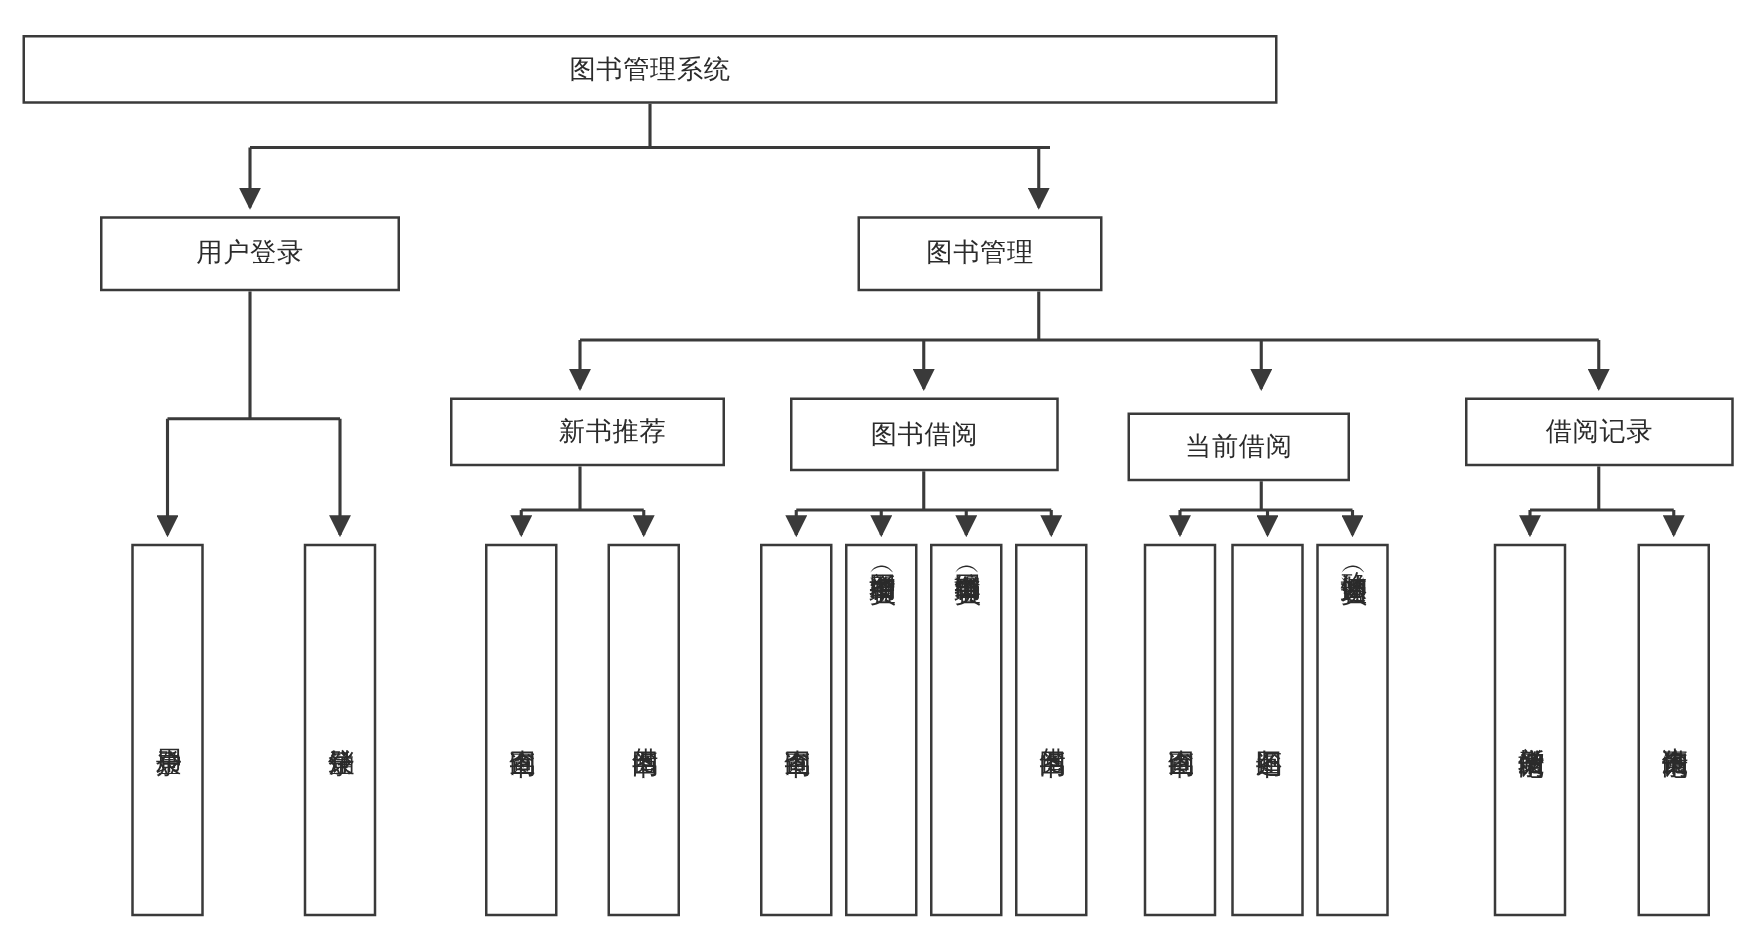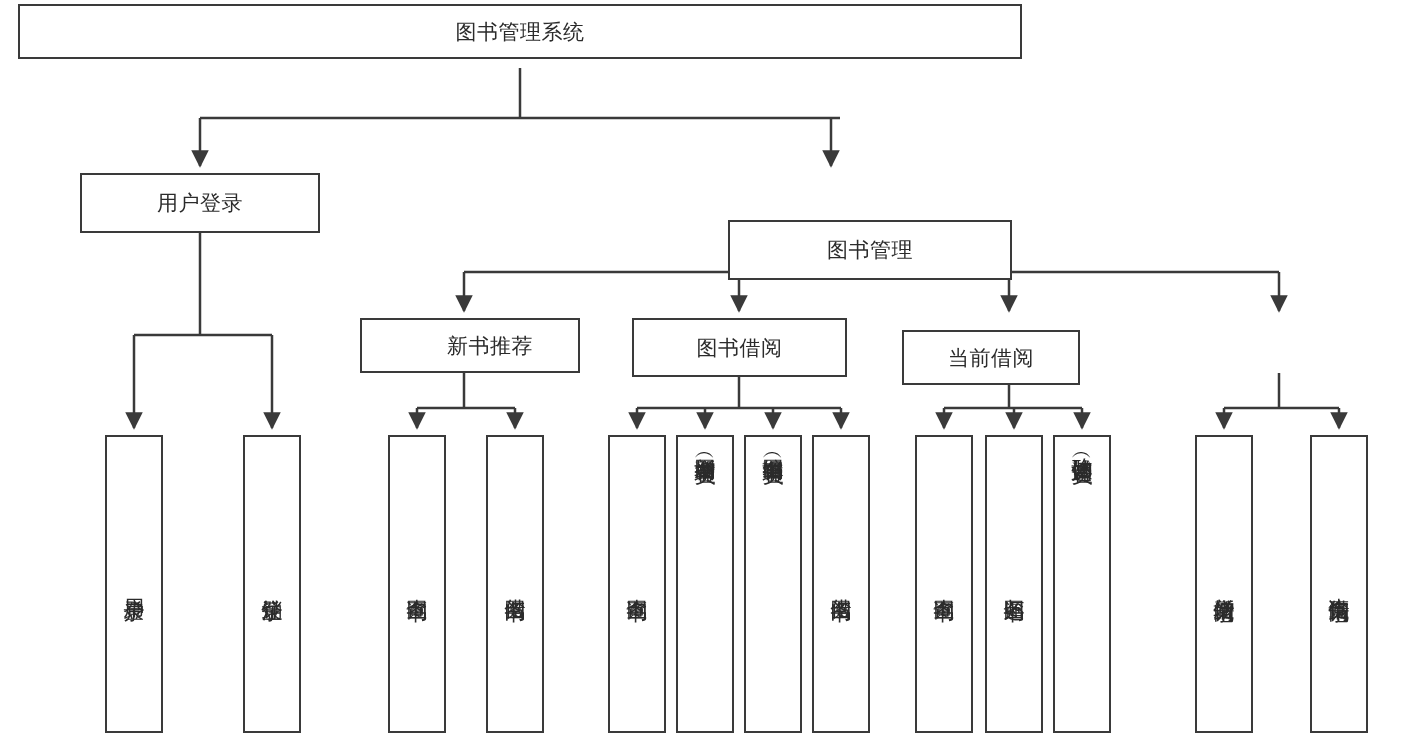--- a/index.html
+++ b/index.html
@@ -125,40 +125,43 @@
       <path d="M 1014 408 L 1014 428" marker-end="url(#arrow)"></path>
       <path d="M 1082 408 L 1082 428" marker-end="url(#arrow)"></path>
 
       <path d="M 1279 373 L 1279 408"></path>
       <path d="M 1224 408 L 1339 408"></path>
       <path d="M 1224 408 L 1224 428" marker-end="url(#arrow)"></path>
       <path d="M 1339 408 L 1339 428" marker-end="url(#arrow)"></path>
     </g>
   </svg>
 
-  <div class="node horizontal" style="left:18px; top:4px; width:1004px; height:55px;">
+  <div class="node horizontal" style="left:18px; top:28px; width:1004px; height:55px;">
     <span class="node-label">图书管理系统</span>
   </div>
 
   <div class="node horizontal" style="left:80px; top:173px; width:240px; height:60px;">
     <span class="node-label">用户登录</span>
   </div>
-  <div class="node horizontal" style="left:728px; top:173px; width:284px; height:60px;margin-top:47px;">
+  <div class="node horizontal" style="left:686px; top:173px; width:196px; height:60px;">
     <span class="node-label">图书管理</span>
   </div>
 
   <div class="node horizontal" style="left:360px; top:318px; width:220px; height:55px;padding-left:40px;">
     <span class="node-label">新书推荐</span>
   </div>
   <div class="node horizontal" style="left:632px; top:318px; width:215px; height:59px;">
     <span class="node-label">图书借阅</span>
   </div>
   <div class="node horizontal" style="left:902px; top:330px; width:178px; height:55px;">
     <span class="node-label">当前借阅</span>
   </div>
+  <div class="node horizontal" style="left:1172px; top:318px; width:215px; height:55px;">
+    <span class="node-label">借阅记录</span>
+  </div>
 
   <div class="node vertical mid-text" style="left:105px; top:435px; width:58px; height:298px;">
     <span class="node-label">用户登录</span>
   </div>
   <div class="node vertical mid-text" style="left:243px; top:435px; width:58px; height:298px;">
     <span class="node-label">注销登录</span>
   </div>
 
   <div class="node vertical mid-text" style="left:388px; top:435px; width:58px; height:298px;">
     <span class="node-label">查询图书</span>

